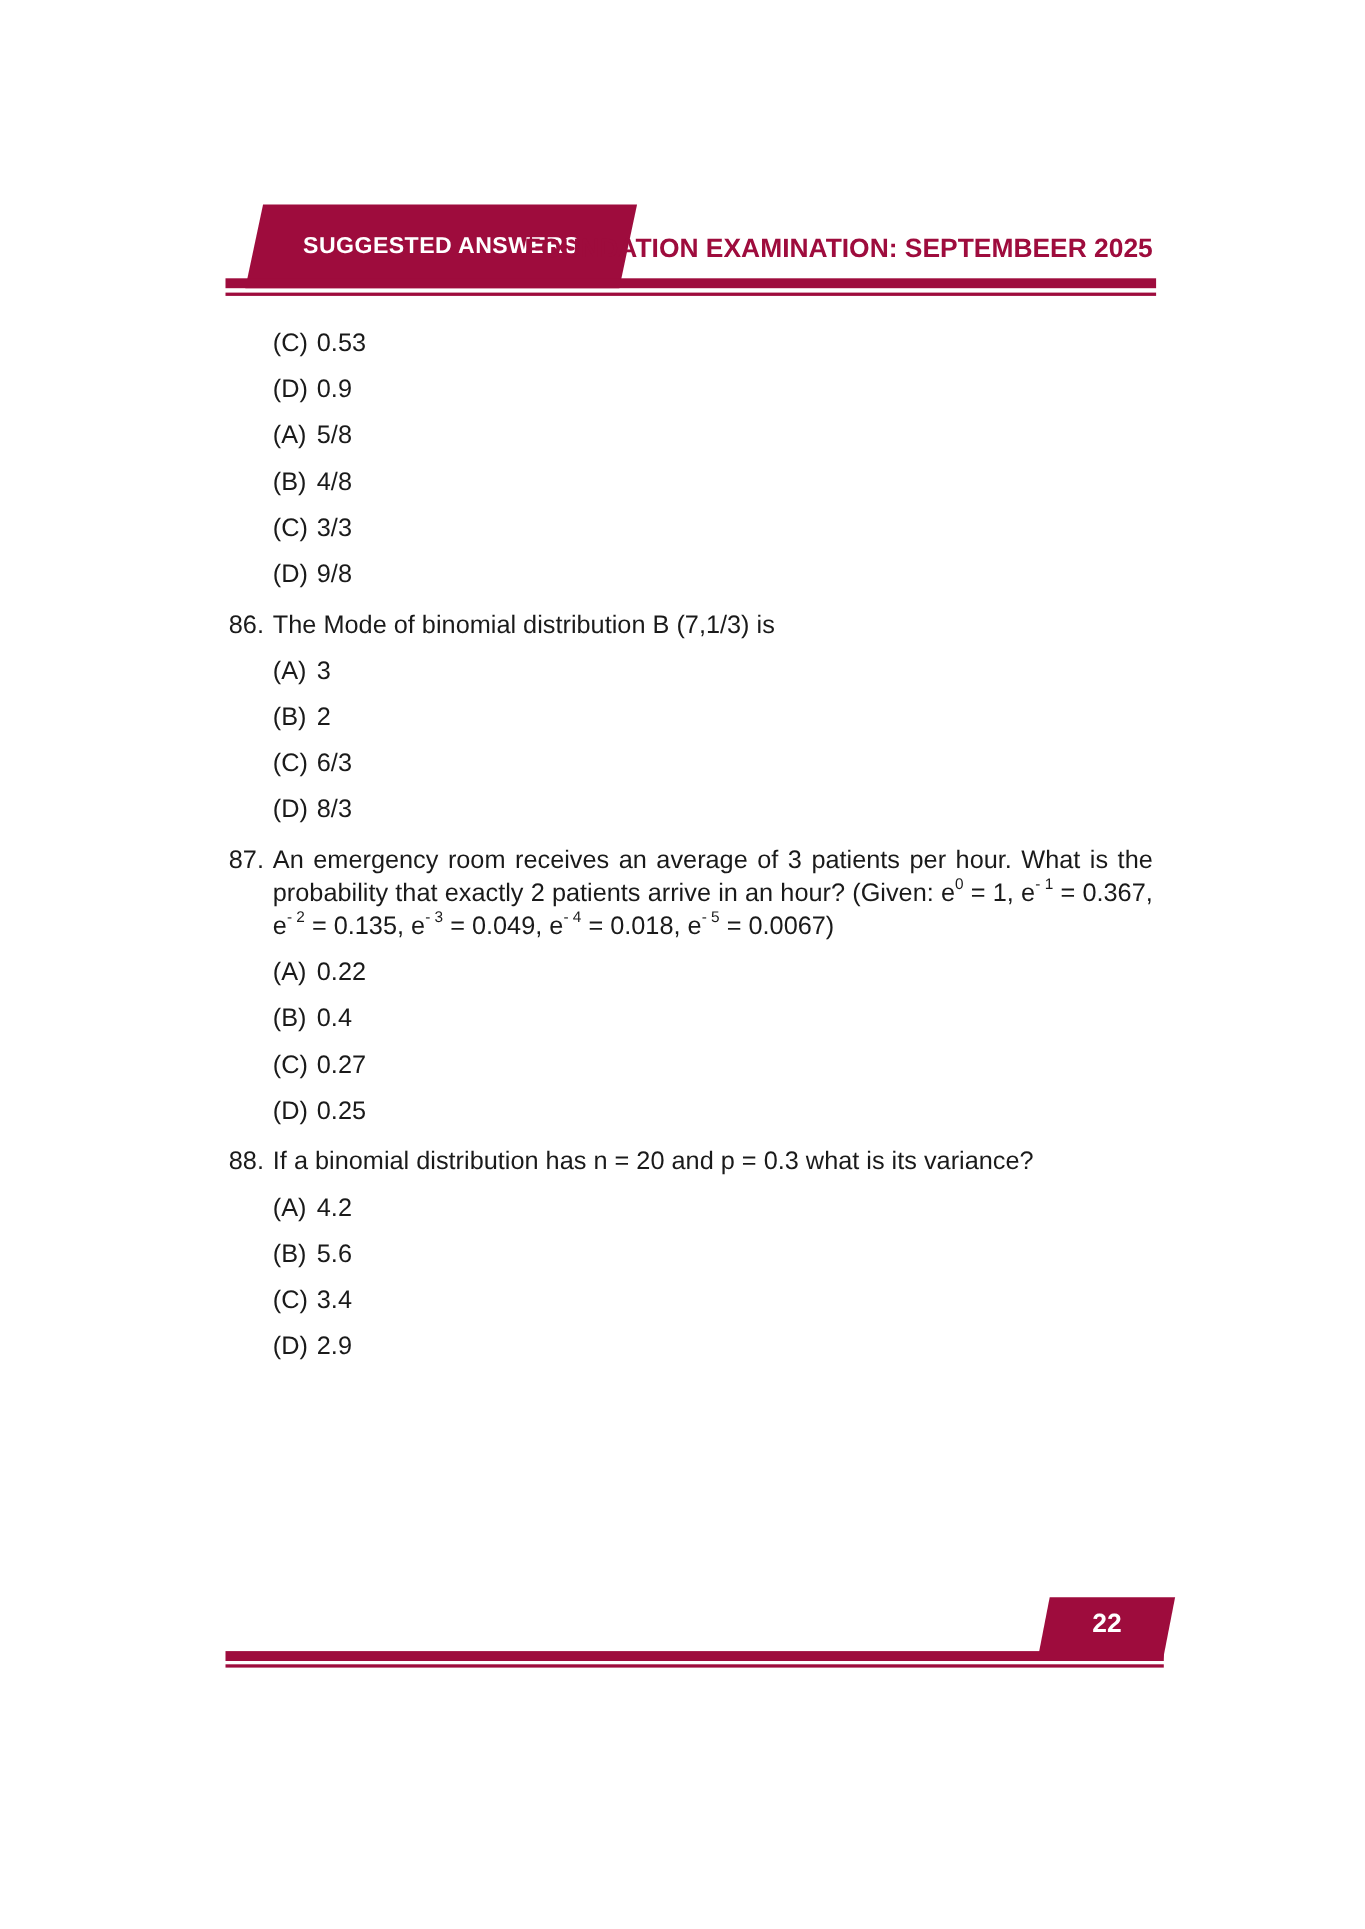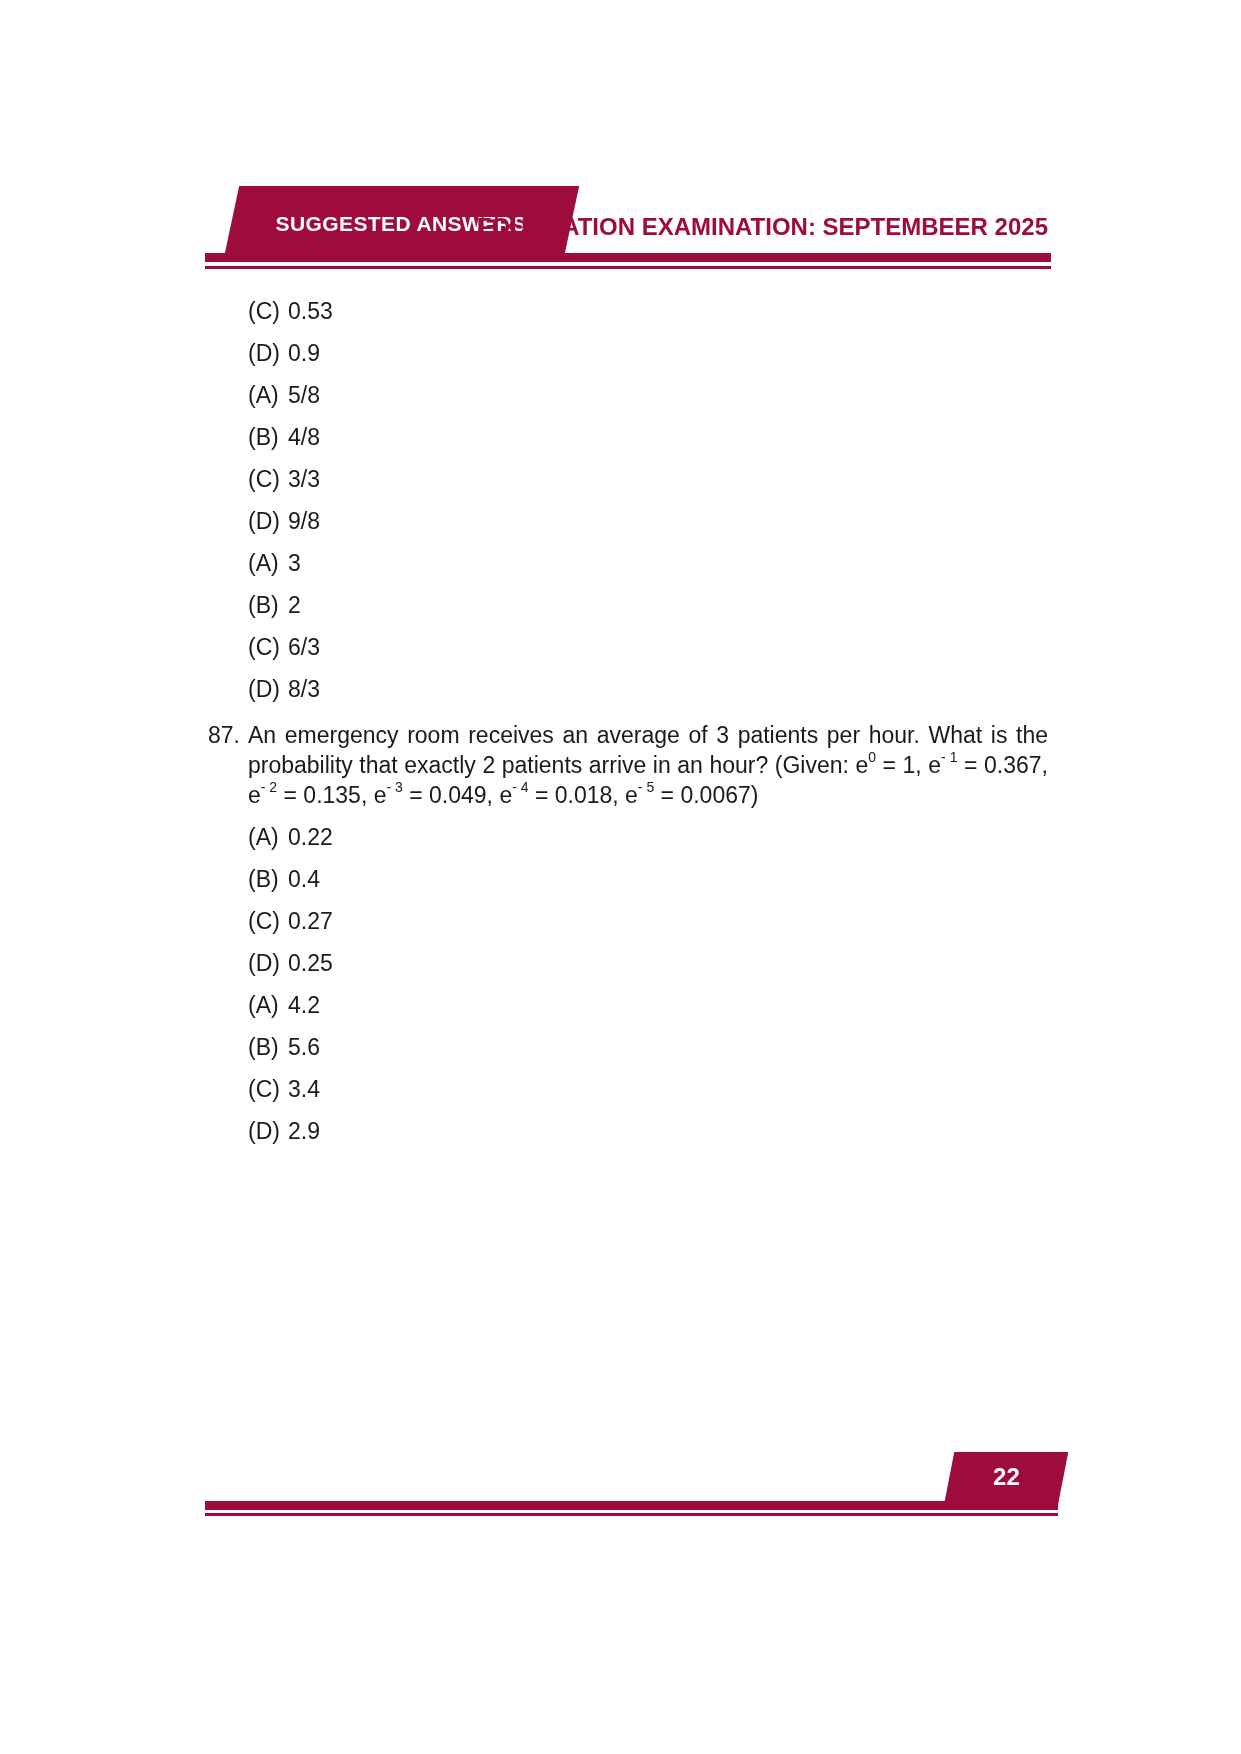--- a/index.html
+++ b/index.html
@@ -109,20 +109,24 @@
     </div>
     <div class="opt">
       <span class="opt-label">(C)</span>
       <span class="opt-value">3/3</span>
     </div>
     <div class="opt">
       <span class="opt-label">(D)</span>
       <span class="opt-value">9/8</span>
     </div>
 
+    <div class="question">
+      <span class="q-num">86.</span>
+      <span class="q-text">The Mode of binomial distribution B (7,1/3) is</span>
+    </div>
     <div class="opt">
       <span class="opt-label">(A)</span>
       <span class="opt-value">3</span>
     </div>
     <div class="opt">
       <span class="opt-label">(B)</span>
       <span class="opt-value">2</span>
     </div>
     <div class="opt">
       <span class="opt-label">(C)</span>
@@ -147,20 +151,24 @@
     </div>
     <div class="opt">
       <span class="opt-label">(C)</span>
       <span class="opt-value">0.27</span>
     </div>
     <div class="opt">
       <span class="opt-label">(D)</span>
       <span class="opt-value">0.25</span>
     </div>
 
+    <div class="question">
+      <span class="q-num">88.</span>
+      <span class="q-text">If a binomial distribution has n = 20 and p = 0.3 what is its variance?</span>
+    </div>
     <div class="opt">
       <span class="opt-label">(A)</span>
       <span class="opt-value">4.2</span>
     </div>
     <div class="opt">
       <span class="opt-label">(B)</span>
       <span class="opt-value">5.6</span>
     </div>
     <div class="opt">
       <span class="opt-label">(C)</span>

